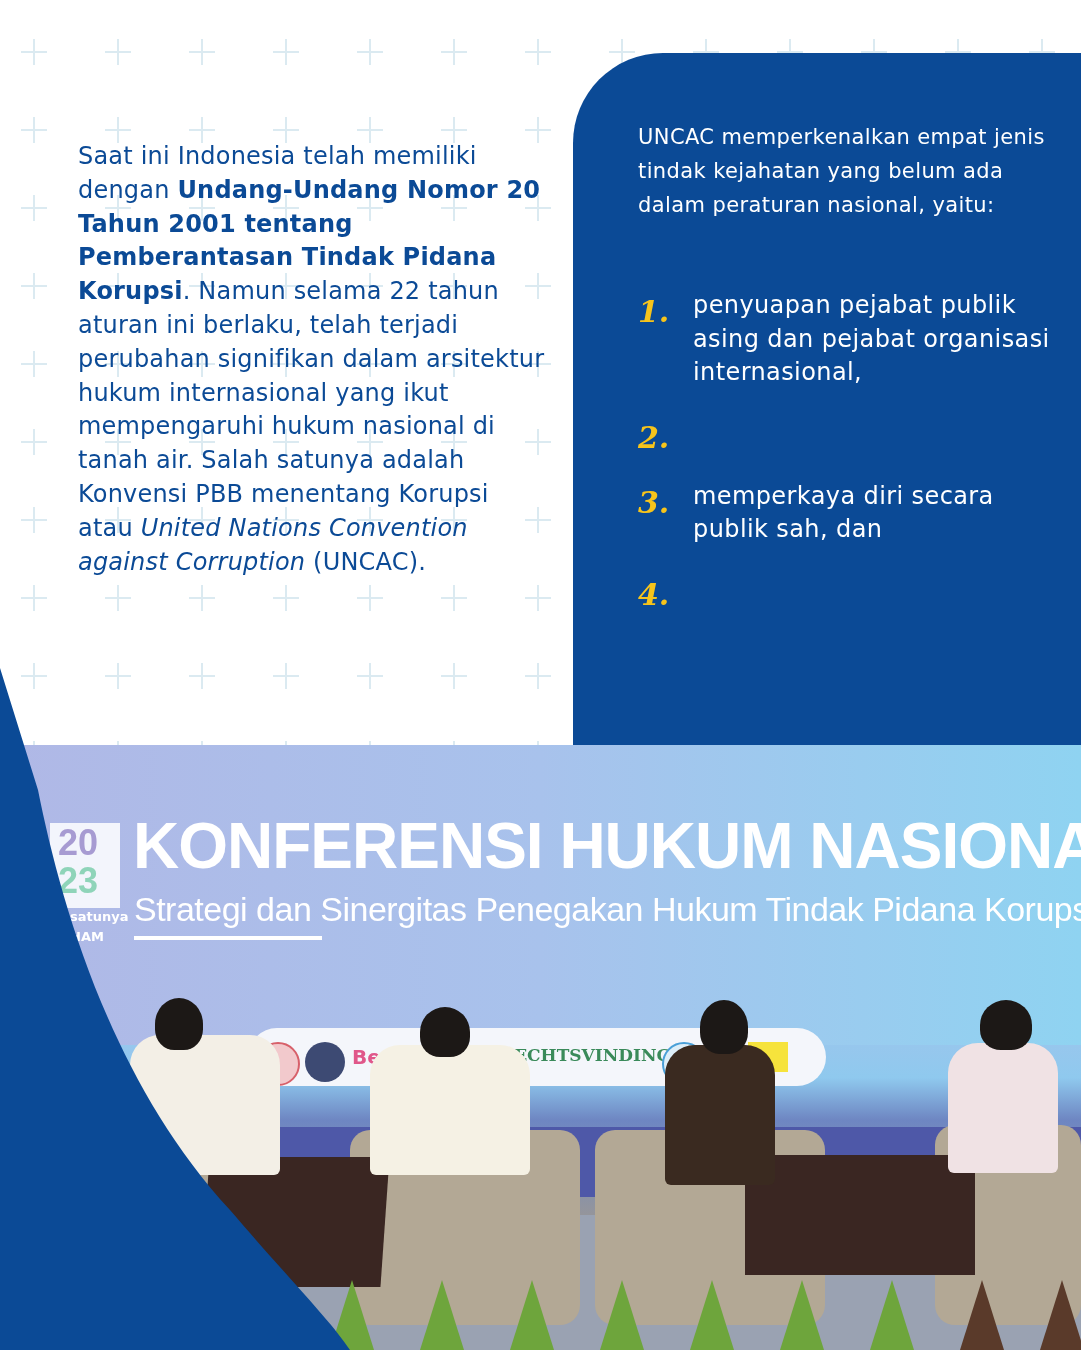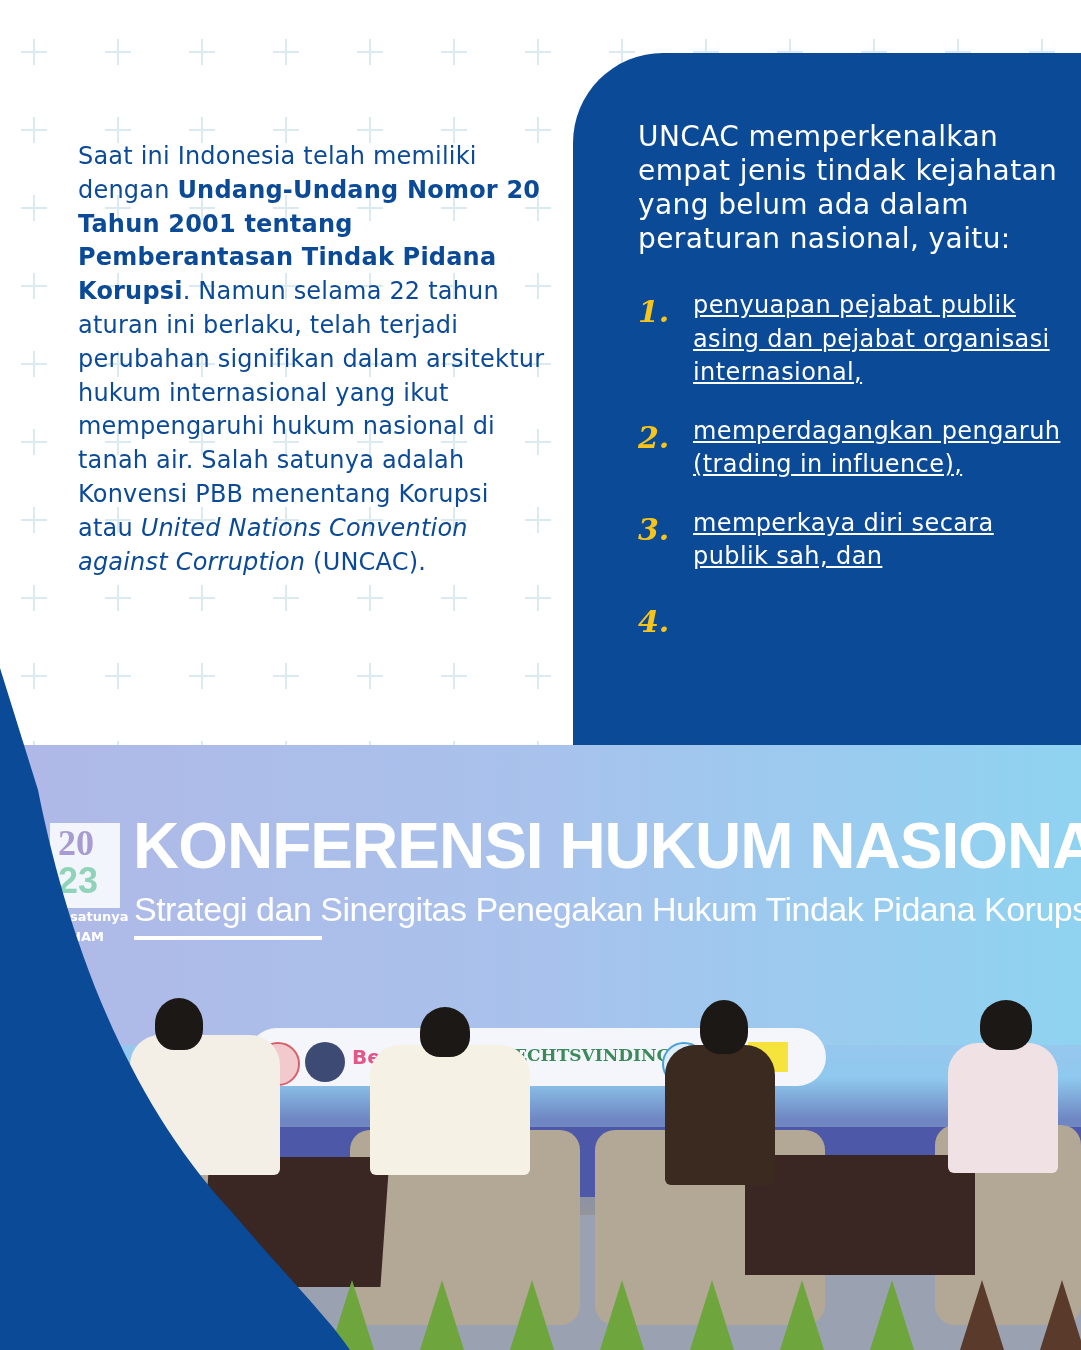--- a/index.html
+++ b/index.html
@@ -8,31 +8,31 @@
   .plus { position:absolute; width:26px; height:26px; }
   .plus::before, .plus::after { content:""; position:absolute; background:#dbeaf1; }
   .plus::before { left:12px; top:0; width:2px; height:26px; }
   .plus::after { top:12px; left:0; height:2px; width:26px; }
 
   .left-text { position:absolute; left:78px; top:140px; width:470px; z-index:2; color:#0b4a96; font-size:24px; line-height:33.8px; letter-spacing:0.2px; }
   .left-text b { font-weight:bold; }
   .left-text i { font-style:italic; }
 
   .blue-panel { position:absolute; left:573px; top:53px; width:508px; height:692px; background:#0b4a96; border-top-left-radius:90px; z-index:1; }
-  .intro { position:absolute; left:65px; top:67px; width:430px; color:#ffffff; font-size:28px; line-height:34px; letter-spacing:0.4px; }
+  .intro { position:absolute; left:65px; top:67px; width:430px; color:#ffffff; font-size:21px; line-height:34px; letter-spacing:0.4px; }
   .list { position:absolute; left:65px; top:236px; width:430px; }
   .list-item { position:relative; display:flex; margin-bottom:25px; }
   .num { width:55px; flex:0 0 55px; color:#f7c41b; font-family:"DejaVu Serif", "Liberation Serif", serif; font-style:italic; font-weight:bold; font-size:30px; line-height:34px; padding-top:6px; }
-  .item-text { color:#ffffff; font-size:24px; line-height:33.5px; letter-spacing:0.4px;text-decoration:underline; }
+  .item-text { color:#ffffff; font-size:24px; line-height:33.5px; letter-spacing:0.4px; }
 
   .photo { position:absolute; left:0; top:745px; width:1081px; height:605px; overflow:hidden; z-index:1;
     background: linear-gradient(180deg, #a9bce6 0%, #a5c3ec 40%, #8fc9ee 55%, #6e86c2 62%, #7f8fb4 70%, #a69a86 84%, #8a8a82 100%); }
   .banner-bg { position:absolute; left:0; top:0; width:1081px; height:300px; background: linear-gradient(90deg, #b0b8e6 0%, #a8c2ec 50%, #8fd3f1 100%); }
   .banner-year { position:absolute; left:50px; top:78px; width:70px; height:85px; background:rgba(255,255,255,0.85); }
-  .year-top { position:absolute; left:58px; top:78px; font-family:Liberation Serif, serif; font-weight:bold; font-size:36px; color:#a79bd2; line-height:40px; }
+  .year-top { position:absolute; left:58px; top:78px; font-family:Liberation Sans, sans-serif; font-weight:bold; font-size:36px; color:#a79bd2; line-height:40px; }
   .year-bot { position:absolute; left:58px; top:116px; font-family:"Liberation Sans", sans-serif; font-weight:bold; font-size:36px; color:#8fd4b9; line-height:40px; }
   .banner-sub-small { position:absolute; left:70px; top:162px; color:#fff; font-weight:bold; font-size:13px; line-height:20px; }
   .banner-title { position:absolute; left:133px; top:64px; color:#ffffff; font-family:"Liberation Sans", sans-serif; font-weight:bold; font-size:64px; letter-spacing:-1px; white-space:nowrap; transform:scaleX(1.0); transform-origin:left; }
   .banner-subtitle { position:absolute; left:134px; top:145px; color:#ffffff; font-family:"Liberation Sans", sans-serif; font-size:34px; white-space:nowrap; letter-spacing:-0.5px; }
   .banner-line { position:absolute; left:134px; top:191px; width:188px; height:4px; background:#ffffff; }
   .logo-strip { position:absolute; left:248px; top:283px; width:578px; height:58px; background:#f4f6fb; border-radius:30px; }
   .logo { position:absolute; top:297px; }
   .logo-circle { width:40px; height:40px; border-radius:50%; }
   .logo-text { position:absolute; top:300px; font-weight:bold; font-size:20px; }
   .stage-back { position:absolute; left:0; top:382px; width:1081px; height:70px; background:#4e58a8; }
@@ -186,21 +186,20 @@
 
 <div class="blue-panel">
   <div class="intro">UNCAC memperkenalkan empat jenis tindak kejahatan yang belum ada dalam peraturan nasional, yaitu:</div>
   <div class="list">
     <div class="list-item">
       <div class="num">1.</div>
       <div class="item-text">penyuapan pejabat publik asing dan pejabat organisasi internasional,</div>
     </div>
     <div class="list-item">
       <div class="num">2.</div>
-      <div class="item-text">memperdagangkan pengaruh (trading in influence),</div>
     </div>
     <div class="list-item">
       <div class="num">3.</div>
       <div class="item-text">memperkaya diri secara publik sah, dan</div>
     </div>
     <div class="list-item">
       <div class="num">4.</div>
     </div>
   </div>
 </div>

